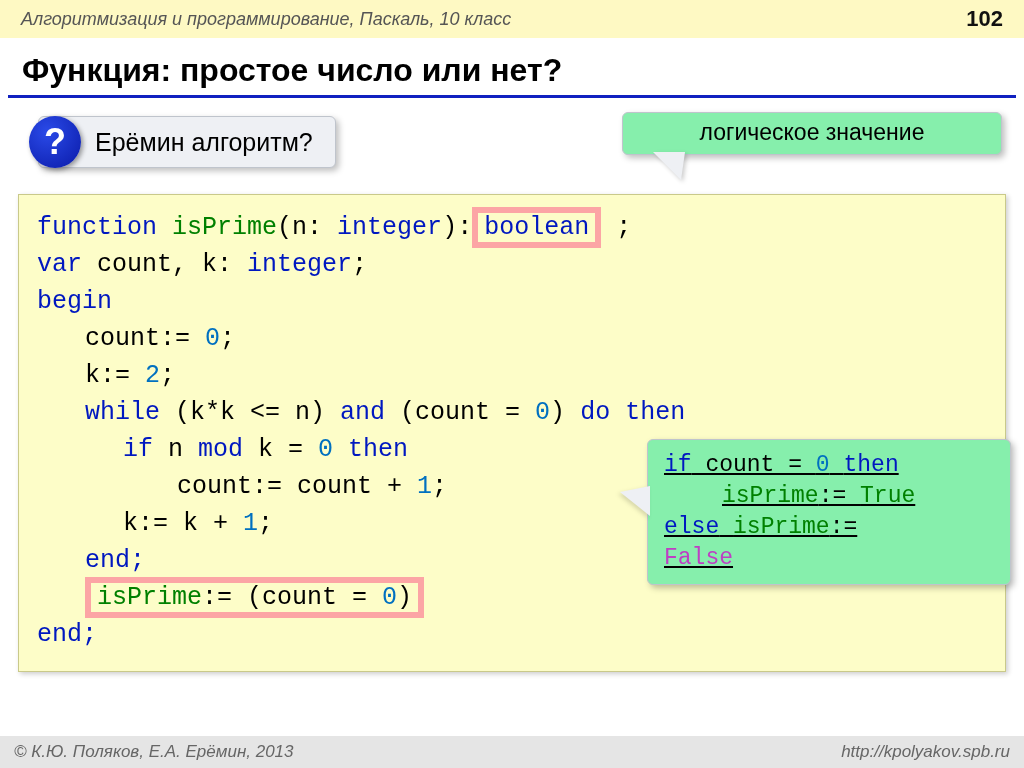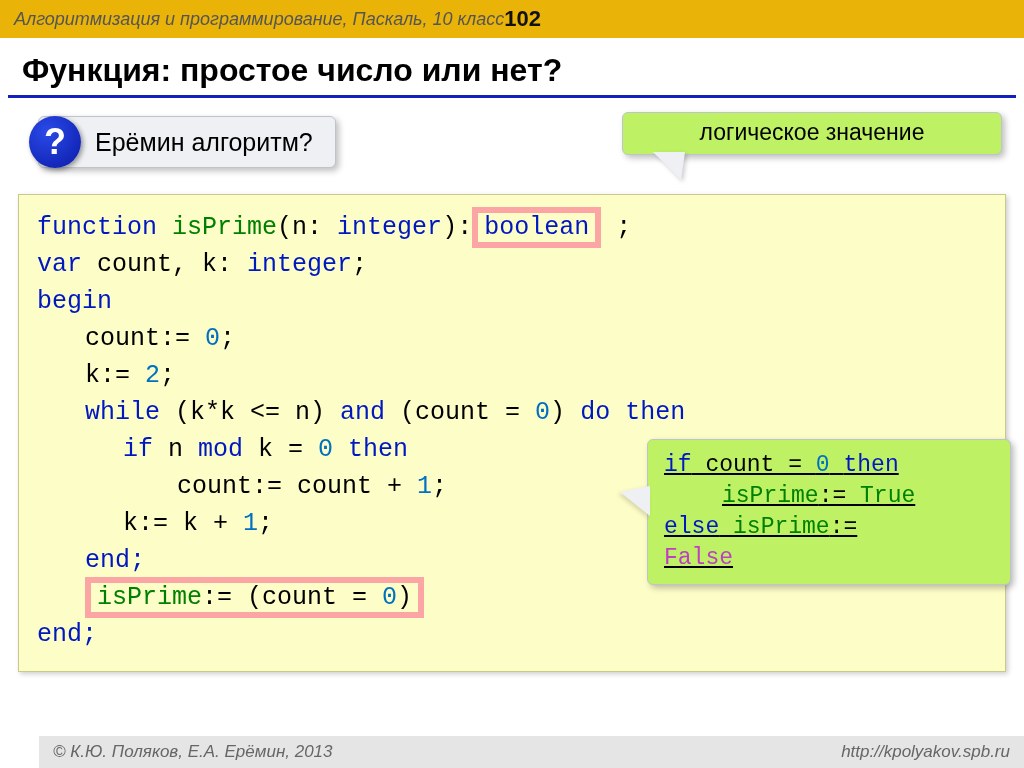--- a/index.html
+++ b/index.html
@@ -5,24 +5,24 @@
   * { box-sizing: border-box; margin: 0; padding: 0; }
   body {
     width: 1024px;
     height: 768px;
     font-family: Arial, Helvetica, sans-serif;
     background: #ffffff;
     position: relative;
     overflow: hidden;
   }
   .topbar {
-    background: #eab308;
-    padding: 6px 14px;
+    background: #fef9c3;
+    padding: 6px 21px;
     display: flex;
-    justify-content: flex-start;
+    justify-content: space-between;
     align-items: center;
     color: #555;
     font-style: italic;
     font-size: 18px;
   }
   .topbar .pagenum { color: #111; font-weight: bold; font-style: normal; font-size: 22px; }
   .title {
     font-size: 32px;
     font-weight: bold;
     color: #000;
@@ -46,21 +46,21 @@
     background: radial-gradient(circle at 35% 30%, #2a4ae8, #0a1aa8);
     color: #fff;
     font-size: 36px;
     font-weight: bold;
     display: flex; align-items: center; justify-content: center;
     box-shadow: 2px 2px 5px rgba(0,0,0,.4);
     margin-left: -10px;
   }
   .qtext { padding: 0 22px 0 14px; font-size: 25px; color: #000; }
   .callout {
-    background: #bef264;
+    background: #86efac;
     border: 1px solid #bfc4cc;
     border-radius: 6px;
     box-shadow: 3px 3px 6px rgba(0,0,0,.25);
     padding: 6px 18px 8px;
     position: relative;
     font-size: 23px;
     text-align: center;
   }
   .callout.top-right { position: absolute; right: 8px; top: -4px; width: 380px; }
   .callout.bottom-right { position: absolute; right: -6px; bottom: 86px; width: 364px; text-align: left; font-family: "Courier New", monospace; font-size: 23px; line-height: 1.35; padding: 10px 16px; text-decoration: underline; }
@@ -103,21 +103,20 @@
   .footer {
     position: absolute;
     left: 0; right: 0; bottom: 0;
     background: #e5e5e5;
     padding: 6px 14px;
     display: flex;
     justify-content: space-between;
     color: #666;
     font-style: italic;
     font-size: 17px;
-    margin-left: 39px;
   }
   .indent1 { padding-left: 48px; display: inline-block; }
   .indent2 { padding-left: 86px; display: inline-block; }
   .indent3 { padding-left: 140px; display: inline-block; }
 </style>
 </head>
 <body>
 
 <div class="topbar">
   <span>Алгоритмизация и программирование, Паскаль, 10 класс</span>

